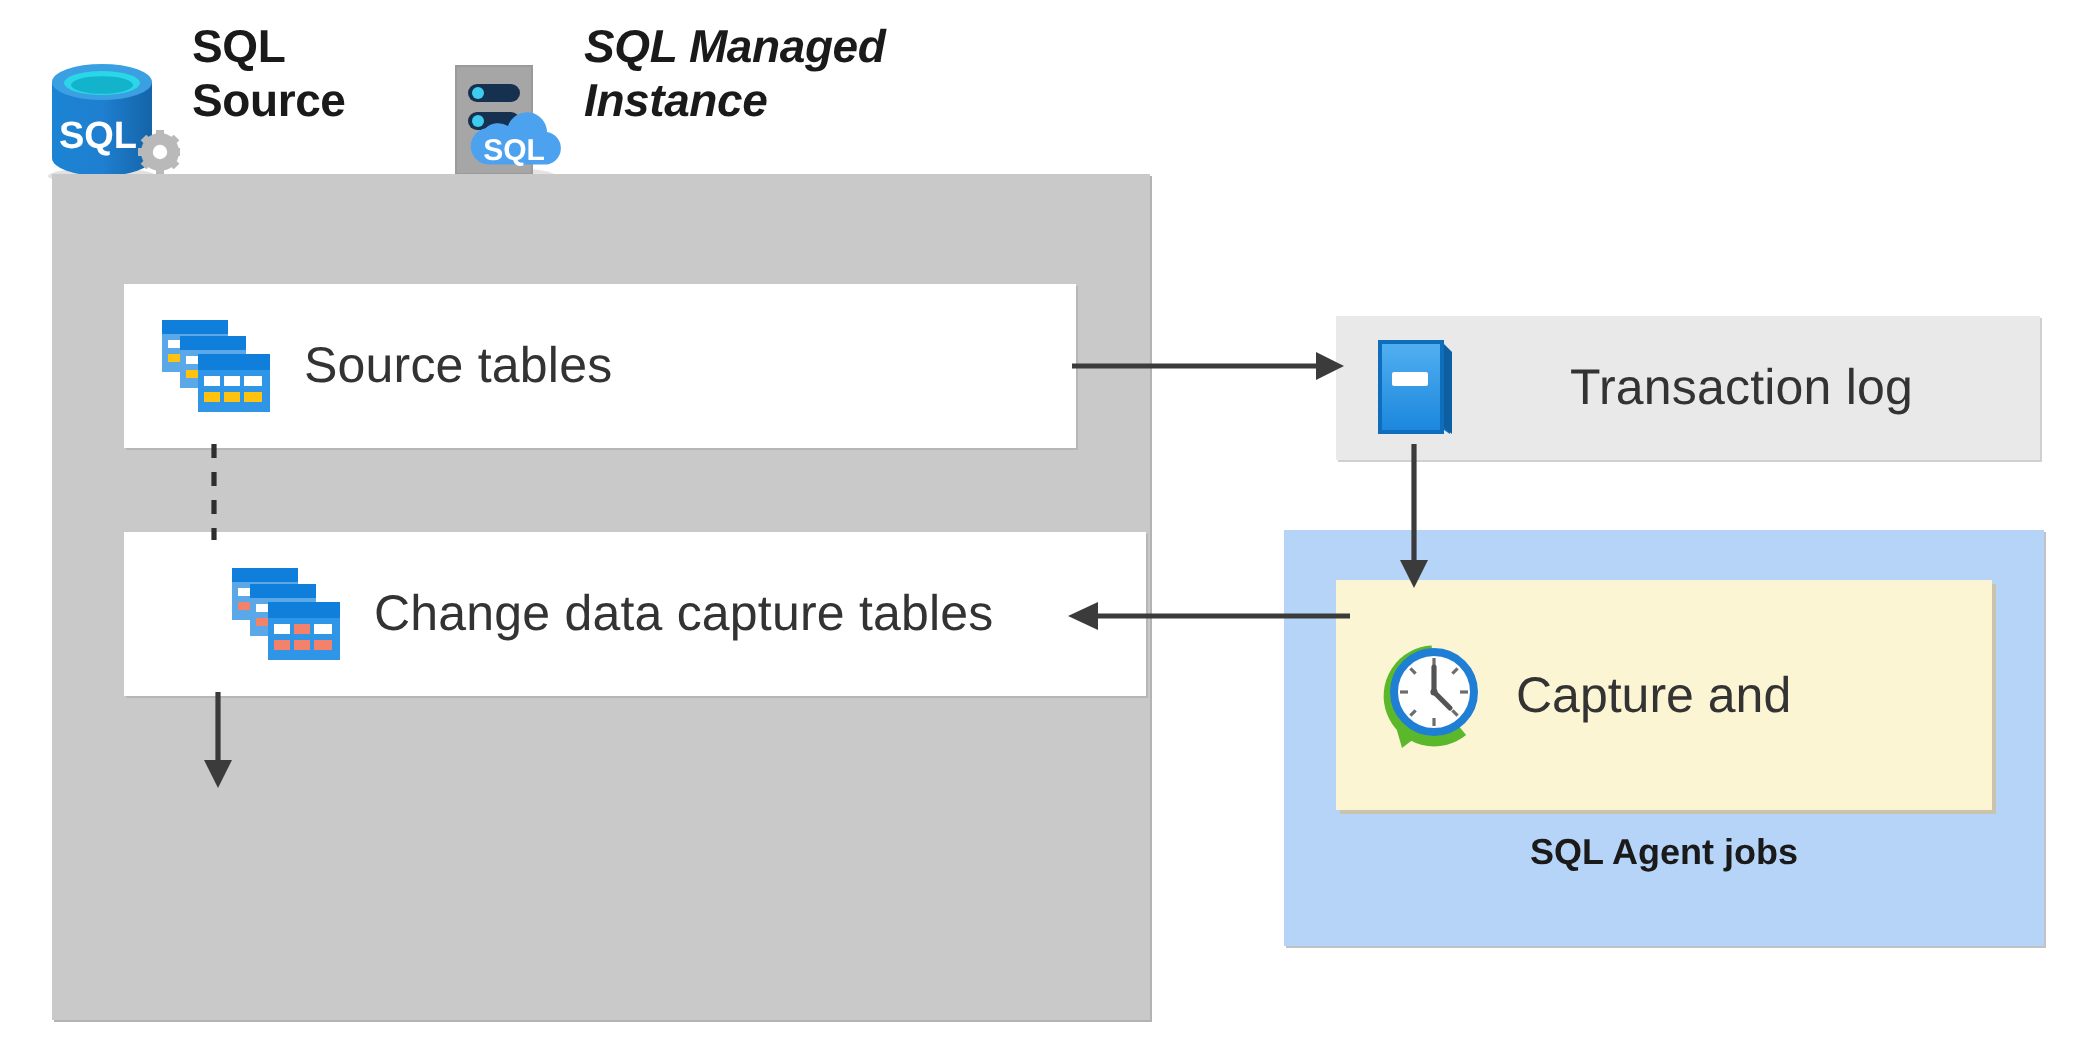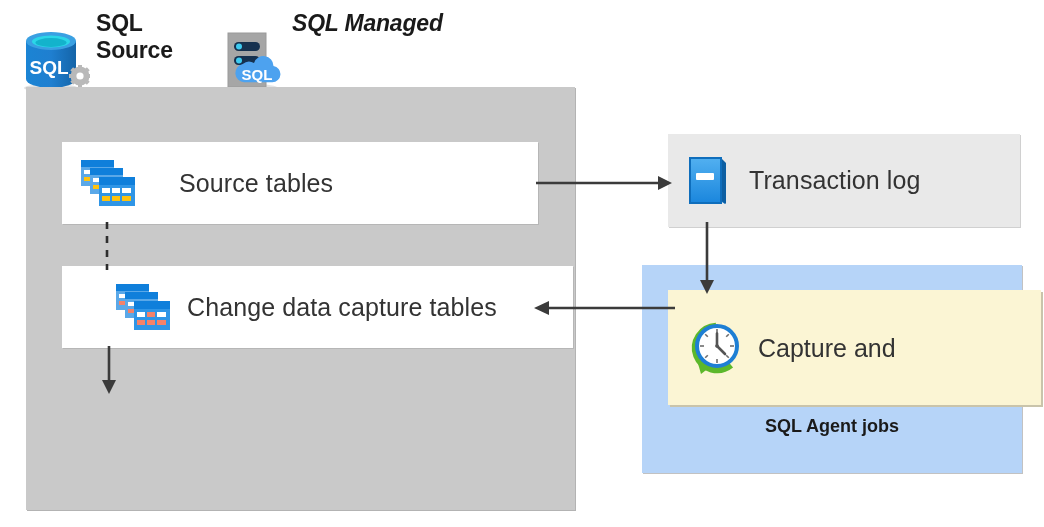--- a/index.html
+++ b/index.html
@@ -59,21 +59,21 @@
   .row-box {
     position: absolute;
     left: 62px;
     width: 476px;
     height: 82px;
     background: #ffffff;
     box-shadow: 1px 1px 0 0 #b6b6b6;
     display: flex;
     align-items: center;
   }
-  #row-source-tables { top: 142px; gap: 27px; }
+  #row-source-tables { top: 142px; }
   #row-cdc-tables   { top: 266px; padding-left: 35px; }
   #row-tsql         { top: 389px; }
 
   .row-icon {
     width: 58px;
     height: 50px;
     margin-left: 18px;
     margin-right: 14px;
     flex: 0 0 auto;
     position: relative;
@@ -81,26 +81,27 @@
   .row-label {
     font-size: 25px;
     color: #333333;
     letter-spacing: 0.1px;
     white-space: nowrap;
   }
 
   
   #txlog-box {
     position: absolute;
-    left: 668px; top: 134px;
-    width: 352px; height: 93px;
+    left: 668px; top: 158px;
+    width: 352px; height: 72px;
     background: #e9e9e9;
     box-shadow: 1px 1px 0 0 #d0d0d0;
     display: flex;
     align-items: center;
+    gap: 36px;
   }
   #txlog-box .row-icon { width: 48px; height: 52px; margin-left: 17px; margin-right: 16px; }
 
   
   #agent-panel {
     position: absolute;
     left: 642px; top: 265px;
     width: 380px; height: 208px;
     background: #b6d4f8;
     box-shadow: 1px 1px 0 0 #c2c2c2;
@@ -112,21 +113,21 @@
     text-align: center;
     font-weight: bold;
     font-size: 18px;
     color: #1a1a1a;
   }
 
   
   #capture-box {
     position: absolute;
     left: 668px; top: 290px;
-    width: 373px; height: 115px;
+    width: 328px; height: 115px;
     background: #fbf5d4;
     box-shadow: 2px 2px 0 0 #c9c4ab;
     display: flex;
     align-items: center;
   }
   #capture-box .row-icon {
     width: 56px; height: 56px;
     margin-left: 20px; margin-right: 14px;
   }
   #capture-label {
@@ -204,20 +205,21 @@
       <circle cx="19" cy="35.5" r="3" fill="#3ecbf0"></circle>
 
       <g transform="translate(22,30)">
         <path d="M12 8 a10 10 0 0 1 19.5 3 a8.2 8.2 0 0 1 -1.2 16.3 h-28 a9.2 9.2 0 0 1 -1.6 -18.2 a9.5 9.5 0 0 1 11.3 -1.1 z" fill="#4da2ef"></path>
         <text x="15" y="25" font-family="'Liberation Sans', sans-serif" font-size="15" font-weight="bold" fill="#ffffff" text-anchor="middle">SQL</text>
       </g>
     </svg>
   </div>
   <div id="hdr-sql-mi" class="hdr-label">
     <div>SQL Managed</div>
+    <div>Instance</div>
   </div>
 
   <div id="server-container"></div>
 
   <div id="row-source-tables" class="row-box">
     <div class="row-icon">
       <svg viewBox="0 0 58 50" width="58" height="50" aria-hidden="true">
 
         <rect x="1" y="2" width="33" height="26" fill="#5aa8e8"></rect>
         <rect x="1" y="2" width="33" height="7" fill="#0f7fdb"></rect>

